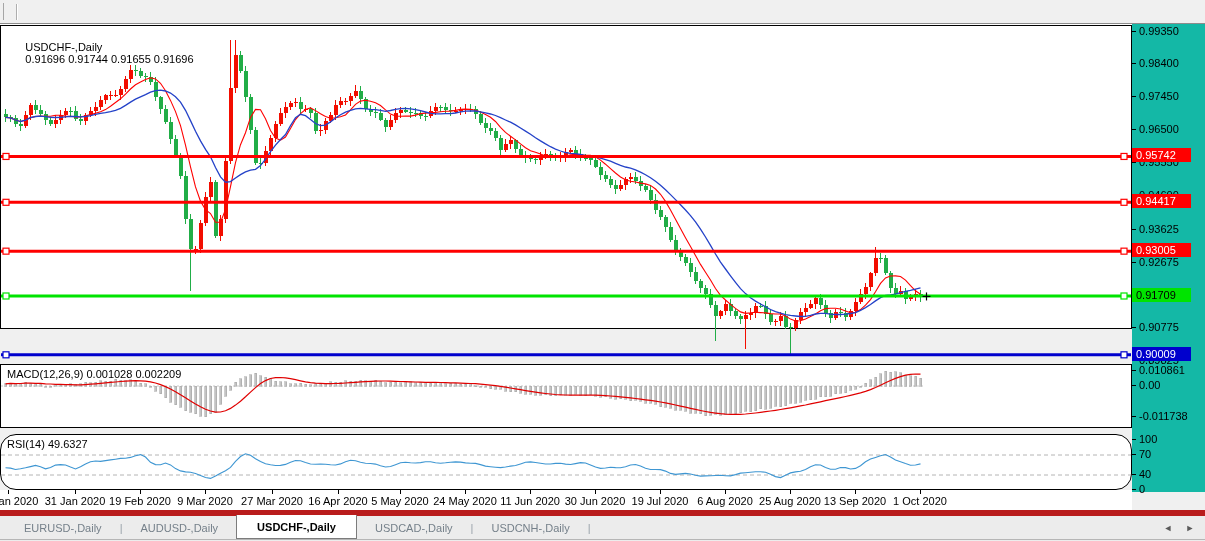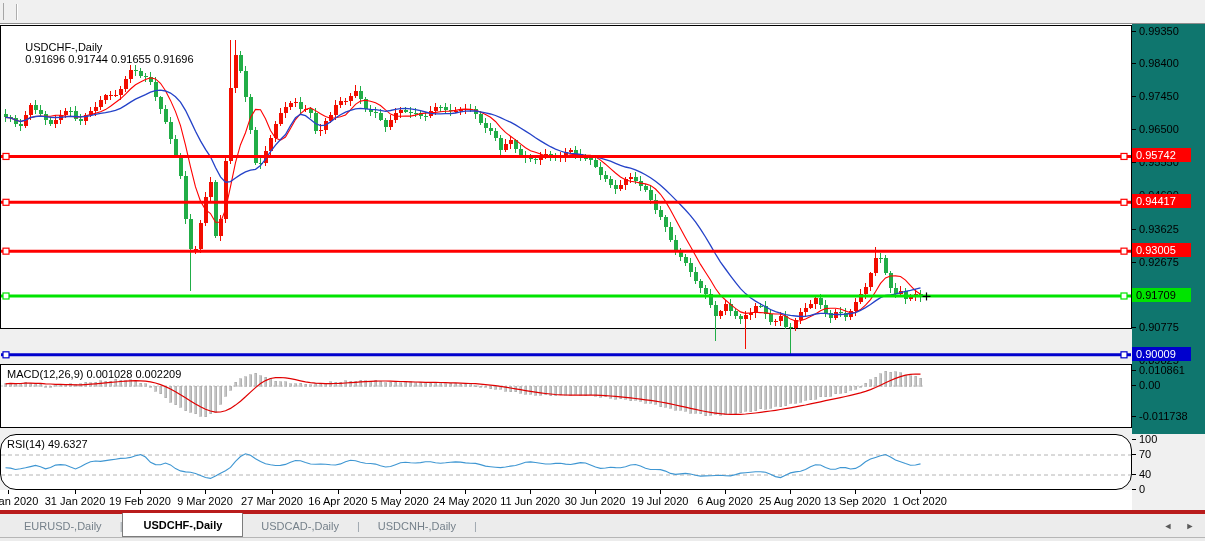--- a/index.html
+++ b/index.html
@@ -19,34 +19,34 @@
 
   
   .panel{position:absolute;left:0;width:1132px;background:#fff;border:1px solid #000;box-sizing:border-box;}
   #main-panel{top:25px;height:304px;}
   #macd-panel{top:364px;height:64px;}
   #rsi-panel{top:434px;height:56px;border-radius:16px;}
   .panel svg{position:absolute;left:0;top:0;}
   .panel-label{position:absolute;left:6px;top:3px;font-size:11px;color:#000;white-space:pre;z-index:5;}
 
   
-  #axis{position:absolute;left:1132px;top:24px;width:73px;height:410px;background:#0f766e;}
+  #axis{position:absolute;left:1132px;top:24px;width:73px;height:468px;background:#14b8a6;}
   .ax-tick{position:absolute;left:0;width:4px;height:1px;background:#000;}
   .ax-lab{position:absolute;left:7px;font-size:11px;color:#000;white-space:nowrap;}
   .badge{position:absolute;left:0;height:14px;min-width:52px;font-size:11px;line-height:14px;
          padding:0 3px 0 4px;white-space:nowrap;z-index:6;}
 
   
   #dates{position:absolute;left:0;top:490px;width:1132px;height:20px;background:#fff;}
   .dt-tick{position:absolute;top:0;width:1px;height:4px;background:#000;}
   .dt-lab{position:absolute;top:5px;font-size:11px;color:#000;transform:translateX(-50%);white-space:nowrap;}
 
   
   #tabbar{position:absolute;left:0;top:510px;width:1205px;height:31px;background:#ececec;
-          border-top:4px solid #b91c1c;box-sizing:border-box;}
+          border-top:6px solid #b91c1c;box-sizing:border-box;}
   #tabs{position:absolute;left:6px;top:0;height:23px;display:flex;align-items:stretch;}
   .tab{font-size:11px;color:#75808a;display:flex;align-items:center;padding:0 18px;cursor:default;}
   .tab.active{background:#fff;color:#000;font-weight:700;border:1px solid #7c7c7c;border-top:none;
               margin-top:-1px;height:24px;box-sizing:border-box;z-index:3;padding:0 20px;}
   .tab-sep{color:#9aa3ab;font-size:11px;display:flex;align-items:center;}
   #tab-divider{position:absolute;left:0;top:23px;width:1205px;height:1px;background:#b6b6b6;}
   .tab-arrow{position:absolute;top:7px;font-size:9px;color:#5a5a5a;width:14px;text-align:center;cursor:default;}
 </style>
 </head>
 <body>
@@ -1111,20 +1111,21 @@
       <div class="dt-tick" style="left: 855px;"></div>
       <div class="dt-lab" style="left: 855px;">13 Sep 2020</div>
       <div class="dt-tick" style="left: 920px;"></div>
       <div class="dt-lab" style="left: 920px;">1 Oct 2020</div>
     </div>
 
   <div id="tabbar">
     <div id="tabs">
         <div class="tab">EURUSD-,Daily</div>
         <div class="tab-sep">|</div>
+        <div class="tab">AUDUSD-,Daily</div>
         <div class="tab active">USDCHF-,Daily</div>
         <div class="tab">USDCAD-,Daily</div>
         <div class="tab-sep">|</div>
         <div class="tab">USDCNH-,Daily</div>
         <div class="tab-sep">|</div>
       </div>
     <div id="tab-divider"></div>
     <div class="tab-arrow" style="right:30px">◄</div>
     <div class="tab-arrow" style="right:8px">►</div>
   </div>

